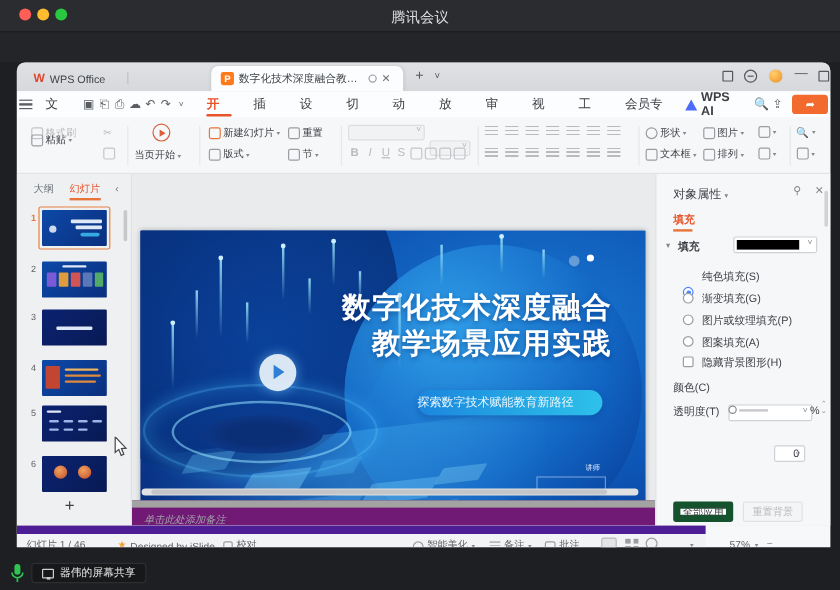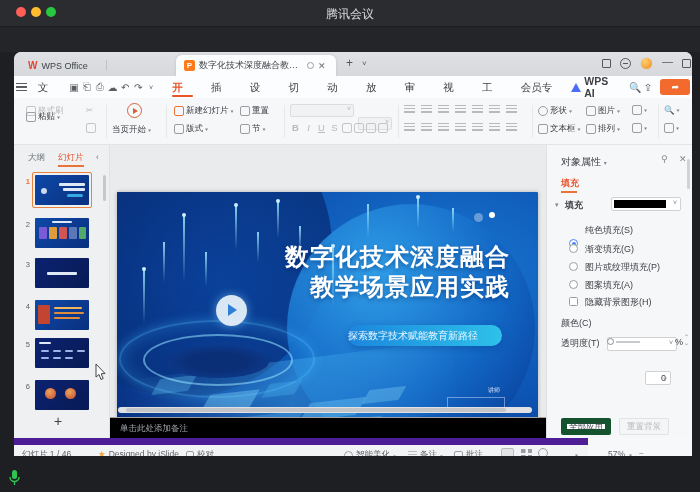--- a/index.html
+++ b/index.html
@@ -89,21 +89,21 @@
   .playbtn{left:99px;top:103px;width:31px;height:31px;border-radius:50%;background:rgba(235,244,252,.92);box-shadow:0 0 10px rgba(120,200,255,.6);}
   .playbtn:before{content:"";position:absolute;left:12px;top:9px;border-left:9px solid #2f7fd6;border-top:6px solid transparent;border-bottom:6px solid transparent;}
   .slide-title{right:28px;top:50px;text-align:right;color:#fff;font-size:24px;font-weight:bold;line-height:30px;letter-spacing:1px;text-shadow:0 2px 4px rgba(0,30,90,.45);}
   .pill{right:36px;top:133px;width:154px;height:21px;border-radius:11px;background:linear-gradient(90deg,#1b86dd,#2ec1ea);color:#eaf8ff;font-size:10px;line-height:21px;text-align:left;box-shadow:0 2px 6px rgba(10,60,140,.4);}
   .dot-a{left:357px;top:21px;width:9px;height:9px;border-radius:50%;background:rgba(255,255,255,.35);}
   .dot-b{left:372px;top:20px;width:6px;height:6px;border:3px solid #fff;border-radius:50%;}
   .cap{right:38px;top:194px;color:#dfe9ff;font-size:6px;}
   .capbox{left:330px;top:205px;width:58px;height:12px;border:1px solid rgba(200,220,255,.5);}
   .hscroll{left:8px;top:262px;width:414px;height:6px;background:#dfe1e3;border-radius:3px;}
   .hscroll-handle{left:8px;top:1px;width:380px;height:4px;background:#c3c5c8;border-radius:2px;position:absolute;}
-  .notes{left:0;top:272px;width:436px;height:21px;background:#000000;border-top:1px solid #a3a3a3;font-size:8.5px;color:#a0a4a8;line-height:21px;padding-left:10px;}
+  .notes{left:0;top:272px;width:436px;height:21px;background:#701a75;border-top:6px solid #a3a3a3;font-size:8.5px;color:#a0a4a8;line-height:21px;padding-left:10px;font-style:italic;}
 
   
   .props{left:532px;top:0;width:146px;height:293px;background:#f6f7f8;border-left:1px solid #dfe1e3;font-size:9px;color:#3c3f44;}
   .ptab{color:#e8532a;font-weight:bold;}
   .ptab:after{content:"";position:absolute;left:0;right:2px;bottom:-3px;height:2px;background:#e8743a;}
   .radio{width:9px;height:9px;border:1px solid #9a9da1;border-radius:50%;background:#fff;}
   .radio.on{border:1px solid #4e83fd;position:relative;}
   .radio.on:before{content:"";position:absolute;left:1.6px;top:1.6px;width:4.5px;height:4.5px;border-radius:50%;background:#4e83fd;}
   .chk{width:8.5px;height:8.5px;border:1px solid #9a9da1;border-radius:1.5px;background:#fff;}
   .pdrop{height:14px;background:#fff;border:1px solid #cfd1d4;border-radius:2px;position:relative;}
@@ -504,17 +504,21 @@
       <div class="abs" style="left:625px;top:3px;color:#85888c;">−</div>
 
     </div>
   </div>
 
   <svg class="abs mic" viewBox="0 0 13 18">
     <rect x="4" y="1" width="5" height="9" rx="2.5" fill="#30c553"></rect>
     <path d="M2 8 a4.5 4.5 0 0 0 9 0" stroke="#30c553" stroke-width="1.4" fill="none"></path>
     <line x1="6.5" y1="13" x2="6.5" y2="16" stroke="#30c553" stroke-width="1.4"></line>
   </svg>
+  <div class="abs pillshare">
+    <span class="monitor"></span>
+    <span>器伟的屏幕共享</span>
+  </div>
 
   <svg class="abs" style="left:95px;top:364px;width:13px;height:17px;" viewBox="0 0 13 17">
     <polygon points="1,0 1,13 4,10.5 6,15.5 8.2,14.5 6.2,9.8 10,9.5" fill="#fff" stroke="#444" stroke-width="1"></polygon>
   </svg>
 </div>
 
 </body></html>

